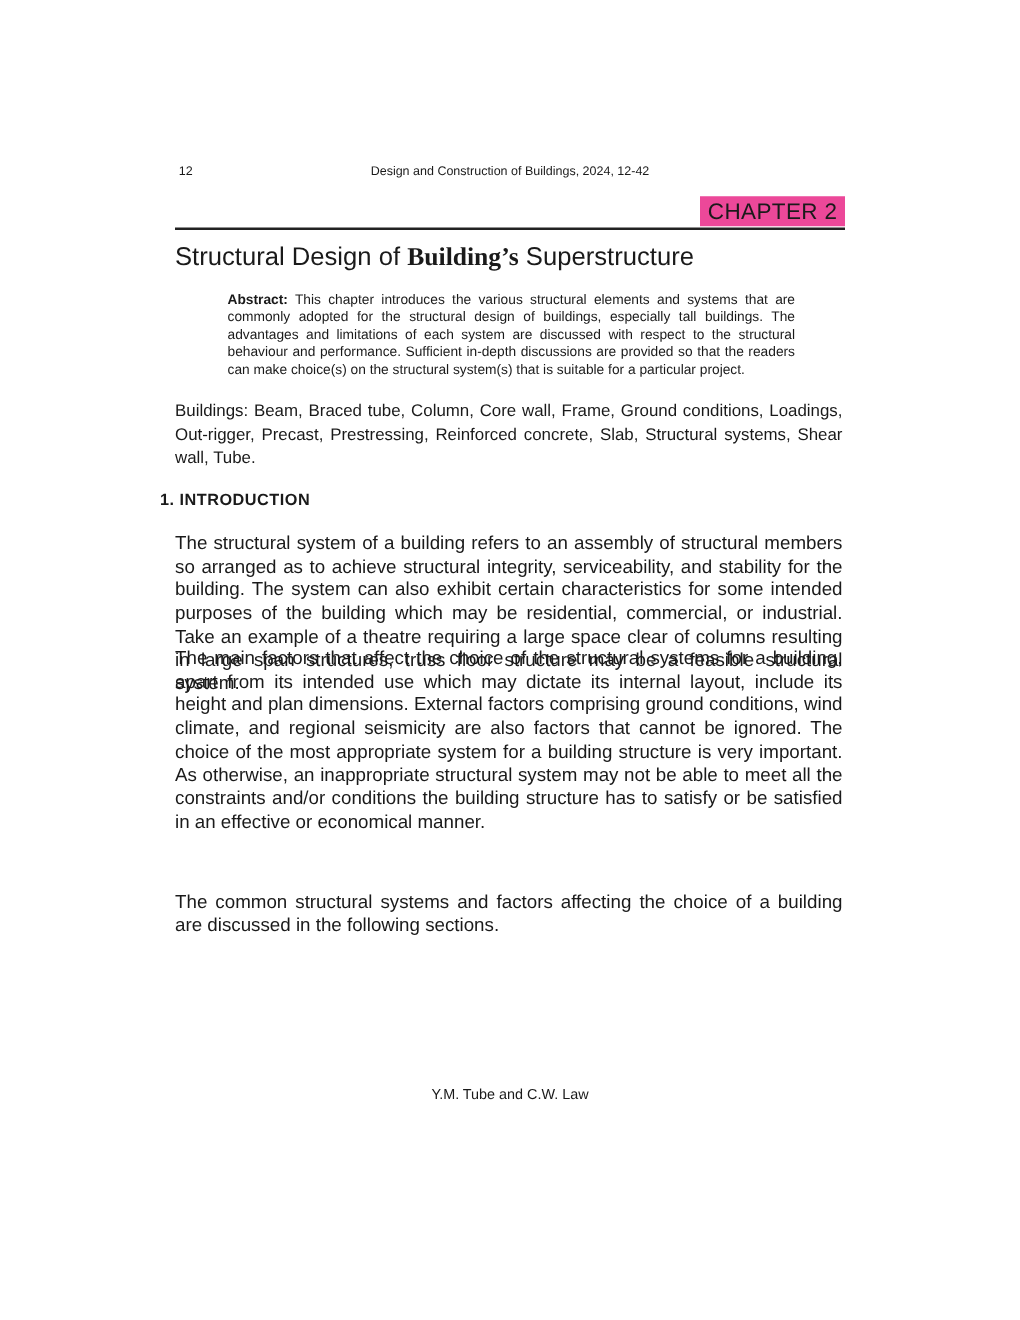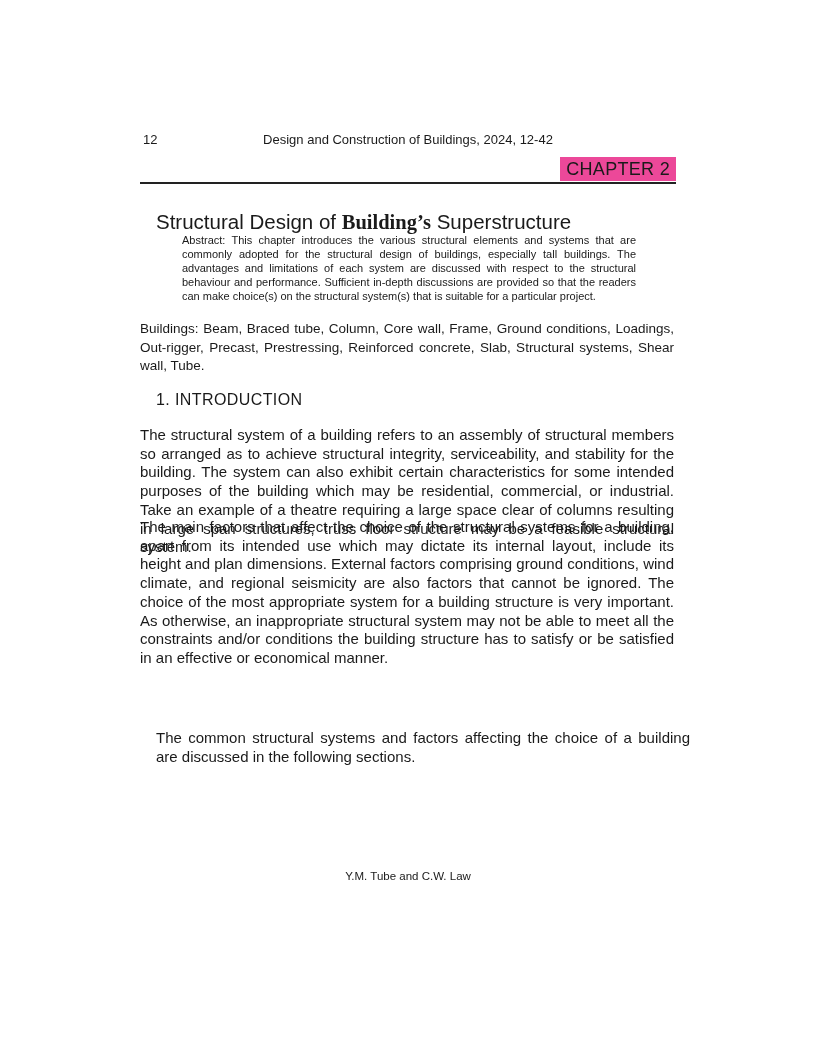--- a/index.html
+++ b/index.html
@@ -15,21 +15,21 @@
     font-family: "Liberation Sans", sans-serif;
     color: #1a1a1a;
     overflow: hidden;
   }
   .running-header {
     position: absolute;
     top: 132px;
     left: 140px;
     width: 536px;
     height: 15px;
-    font-size: 13px;
+    font-size: 10px;
   }
   .running-header .pagenum {
     position: absolute;
     left: 3px;
     top: 0;
   }
   .running-header .book-title {
     position: absolute;
     left: 0;
     right: 0;
@@ -70,40 +70,40 @@
   .abstract {
     position: absolute;
     top: 234px;
     left: 182px;
     width: 454px;
     font-size: 11px;
     line-height: 13.9px;
     text-align: justify;
   }
   .abstract .label {
-    font-weight: 400;
+    font-weight: 700;
   }
   .keywords {
     position: absolute;
     top: 320px;
     left: 140px;
     width: 534px;
     font-size: 13.5px;
     line-height: 18.6px;
     text-align: justify;
   }
   .section-heading {
     position: absolute;
     top: 391px;
-    left: 156px;
+    left: 128px;
     width: 534px;
-    font-size: 16px;
+    font-size: 13px;
     line-height: 17px;
     letter-spacing: 0.4px;
-    font-weight: 400;
+    font-weight: 700;
   }
   .para {
     position: absolute;
     left: 140px;
     width: 534px;
     font-size: 15px;
     line-height: 18.7px;
     text-align: justify;
   }
   .para-1 { top: 426px; }
@@ -126,36 +126,36 @@
 
   <div class="running-header">
     <span class="pagenum">12</span>
     <span class="book-title">Design and Construction of Buildings, 2024, 12-42</span>
   </div>
 
   <div class="chapter-label">CHAPTER 2</div>
 
   <div class="header-rule"></div>
 
-  <h1 class="chapter-title" style="margin:16px;">
+  <h1 class="chapter-title" style="margin:0;">
     <span>Structural Design of </span><span class="serif-bold">Building’s</span><span> Superstructure</span>
   </h1>
 
   <div class="abstract">
     <span class="label">Abstract:</span>
     <span>This chapter introduces the various structural elements and systems that are commonly adopted for the structural design of buildings, especially tall buildings. The advantages and limitations of each system are discussed with respect to the structural behaviour and performance. Sufficient in-depth discussions are provided so that the readers can make choice(s) on the structural system(s) that is suitable for a particular project.</span>
   </div>
 
   <div class="keywords">
     <span>Buildings:</span><span> Beam, Braced tube, Column, Core wall, Frame, Ground conditions, Loadings, Out-rigger, Precast, Prestressing, Reinforced concrete, Slab, Structural systems, Shear wall, Tube.</span>
   </div>
 
   <div class="section-heading">1. INTRODUCTION</div>
 
   <p class="para para-1" style="margin:0;">The structural system of a building refers to an assembly of structural members so arranged as to achieve structural integrity, serviceability, and stability for the building. The system can also exhibit certain characteristics for some intended purposes of the building which may be residential, commercial, or industrial. Take an example of a theatre requiring a large space clear of columns resulting in large span structures, truss floor structure may be a feasible structural system.</p>
   <p class="para para-2" style="margin:0;">The main factors that affect the choice of the structural systems for a building, apart from its intended use which may dictate its internal layout, include its height and plan dimensions. External factors comprising ground conditions, wind climate, and regional seismicity are also factors that cannot be ignored. The choice of the most appropriate system for a building structure is very important. As otherwise, an inappropriate structural system may not be able to meet all the constraints and/or conditions the building structure has to satisfy or be satisfied in an effective or economical manner.</p>
-  <p class="para para-3" style="margin:16px;">The common structural systems and factors affecting the choice of a building are discussed in the following sections.</p>
+  <p class="para para-3" style="margin:0;">The common structural systems and factors affecting the choice of a building are discussed in the following sections.</p>
 
   <div class="page-footer">
     <div>Y.M. Tube and C.W. Law</div>
   </div>
 
 </div>
 
 </body></html>

